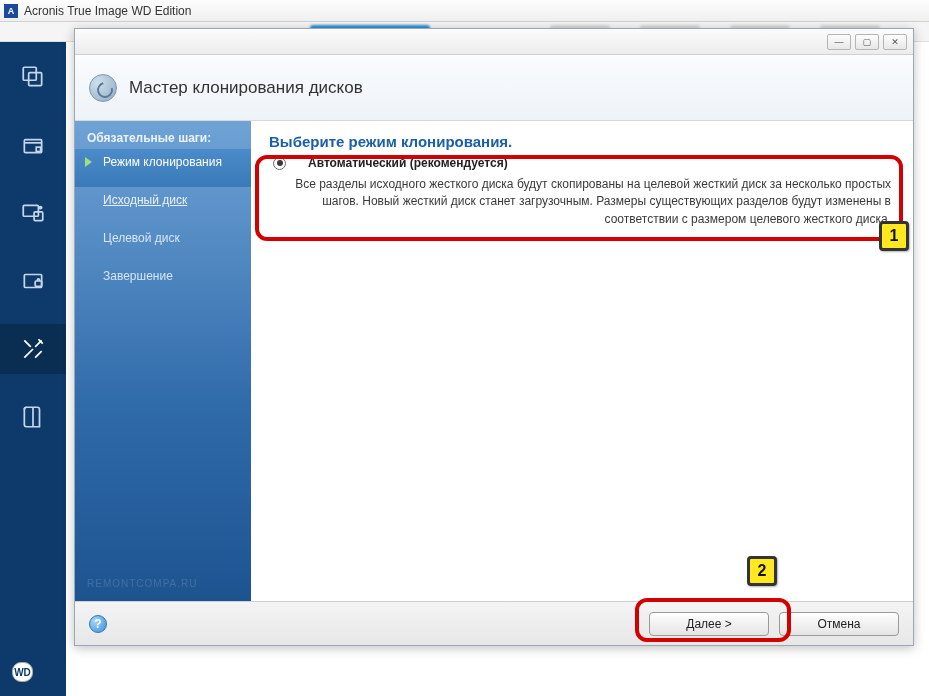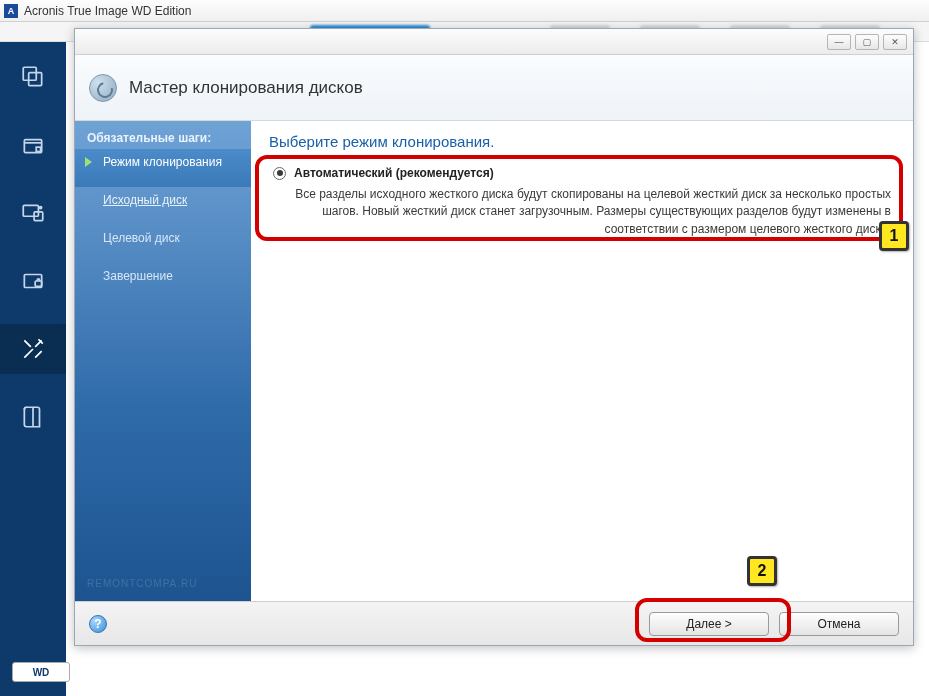--- a/index.html
+++ b/index.html
@@ -11,21 +11,21 @@
 
 
 .ribbon-bg { height: 20px; background: #f5f5f5; border-bottom: 1px solid #ddd; position: relative; }
 .ribbon-bg .blob { position: absolute; height: 14px; border-radius: 3px; top: 3px; filter: blur(1px); }
 
 
 .main-sidebar { position: absolute; left: 0; top: 42px; width: 66px; bottom: 0; background: #0d3a6b; display: flex; flex-direction: column; align-items: center; padding-top: 10px; gap: 18px; }
 .main-sidebar .sb-item { width: 66px; height: 50px; display: flex; align-items: center; justify-content: center; color: #c5d6ea; cursor: pointer; }
 .main-sidebar .sb-item.active { background: #0a2d52; color: #fff; }
 .main-sidebar svg { width: 26px; height: 26px; fill: none; stroke: currentColor; stroke-width: 1.6; }
-.wd-badge { position: absolute; bottom: 14px; left: 12px; width: 58px; height: 20px; background: #fff; border-radius: 3px; display: flex; align-items: center; justify-content: center; font-size: 10px; font-weight: bold; color: #0d3a6b; border:1px solid #aaa; }
+.wd-badge { position: absolute; bottom: 14px; left: 12px; width: 21px; height: 20px; background: #fff; border-radius: 9px; display: flex; align-items: center; justify-content: center; font-size: 10px; font-weight: bold; color: #0d3a6b; border:1px solid #aaa; }
 
 
 .wizard { position: absolute; left: 74px; top: 28px; width: 840px; height: 618px; background: #fff; border: 1px solid #9aa7b7; box-shadow: 0 2px 10px rgba(0,0,0,.25); display: flex; flex-direction: column; }
 
 .wizard-titlebar { height: 26px; background: linear-gradient(#fcfcfc,#ececec); border-bottom: 1px solid #d0d0d0; display: flex; align-items: center; justify-content: flex-end; padding-right: 6px; gap: 4px; }
 .win-btn { width: 24px; height: 16px; border: 1px solid #b5b5b5; background: linear-gradient(#fdfdfd,#e7e7e7); display: flex; align-items: center; justify-content: center; font-size: 9px; color: #555; cursor: pointer; border-radius: 2px; }
 
 .wizard-header { height: 66px; display: flex; align-items: center; padding-left: 14px; gap: 12px; border-bottom: 1px solid #d8d8d8; background: linear-gradient(#fafcfe,#eef3f8); }
 .wizard-header .hdr-icon { width: 28px; height: 28px; border-radius: 50%; background: radial-gradient(circle at 30% 30%, #cfe0ee, #90abc2); border: 1px solid #7f97ad; position: relative; }
 .wizard-header .hdr-icon::after { content:""; position:absolute; width:12px; height:12px; border:2px solid #5b7a95; border-radius:50%; top:7px; left:7px; border-top-color:transparent; transform:rotate(30deg); }
@@ -37,24 +37,24 @@
 .steps { width: 176px; background: linear-gradient(#6fa3d6,#2f6aa9 60%,#1d5490); color: #fff; font-size: 12px; padding-top: 6px; position: relative; }
 .steps .section-title { padding: 4px 12px; font-weight: bold; color: #eaf2fa; }
 .steps .step { padding: 6px 12px 18px 28px; position: relative; color: #d6e6f7; cursor: default; }
 .steps .step.current { background: linear-gradient(#4b8bc9,#3b7ab8); color: #fff; }
 .steps .step.current::before { content:""; position:absolute; left:10px; top:8px; width:0; height:0; border-top:5px solid transparent; border-bottom:5px solid transparent; border-left:7px solid #9fe07b; }
 .steps .step.link { text-decoration: underline; color: #e8f1fb; cursor: pointer; }
 .steps .watermark { position:absolute; bottom:12px; left:12px; font-size:10px; color:rgba(255,255,255,.15); letter-spacing:1px; }
 
 
 .content { flex: 1; padding: 12px 18px 12px 18px; background: #fff; position: relative; overflow: hidden; }
-.content h2 { font-size: 15px; font-weight: normal; color: #1a5fa8; margin-bottom: 10px; }
+.content h2 { font-size: 15px; font-weight: bold; color: #1a5fa8; }
 
 .option-block { padding: 6px 4px 10px 4px; }
-.option-block .row1 { display: flex; align-items: center; gap: 8px; }
+.option-block .row1 { display: flex; align-items: center; gap: 22px; }
 .radio { width: 13px; height: 13px; border-radius: 50%; border: 1px solid #6a6a6a; background: #fff; display:inline-flex; align-items:center; justify-content:center; flex-shrink:0; }
 .radio.checked::after { content:""; width:6px; height:6px; border-radius:50%; background:#3a3a3a; }
 .opt-title { font-size: 12px; font-weight: bold; color: #222; }
 .opt-desc { font-size: 12px; color: #3a3a3a; line-height: 1.45; margin: 6px 0 0 19px; text-align: right; }
 
 
 .hl { border: 4px solid #d40000; border-radius: 12px; position: absolute; pointer-events: none; }
 .hl1 { left: 4px; top: 34px; width: 648px; height: 86px; } 
 
 

